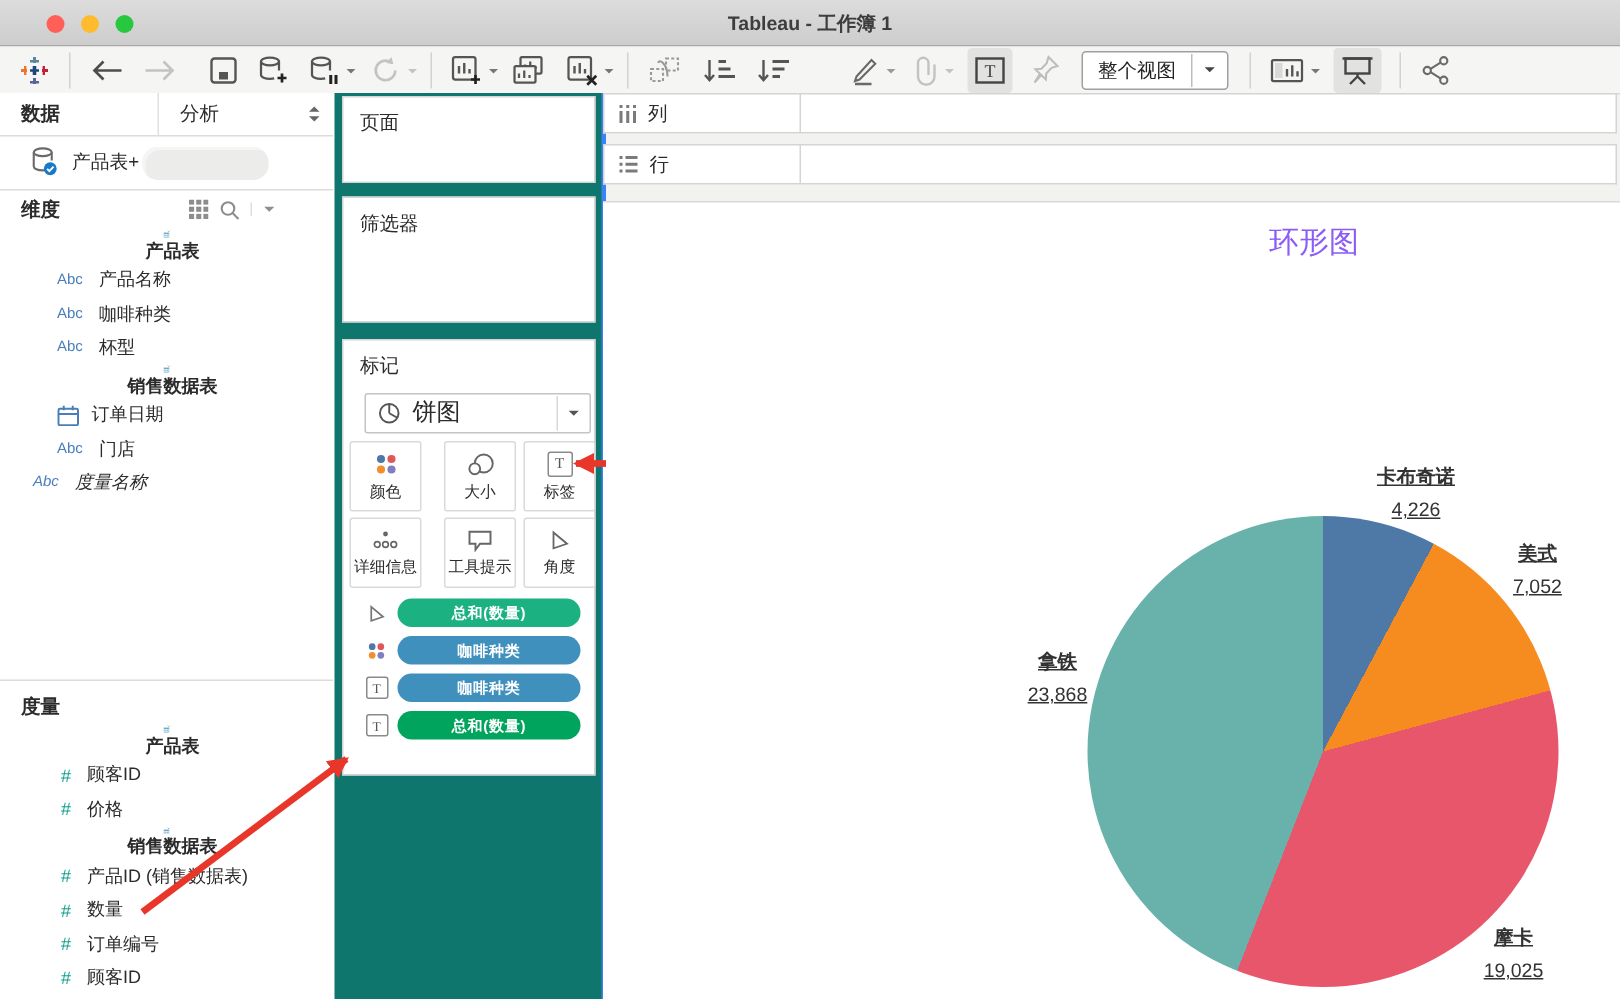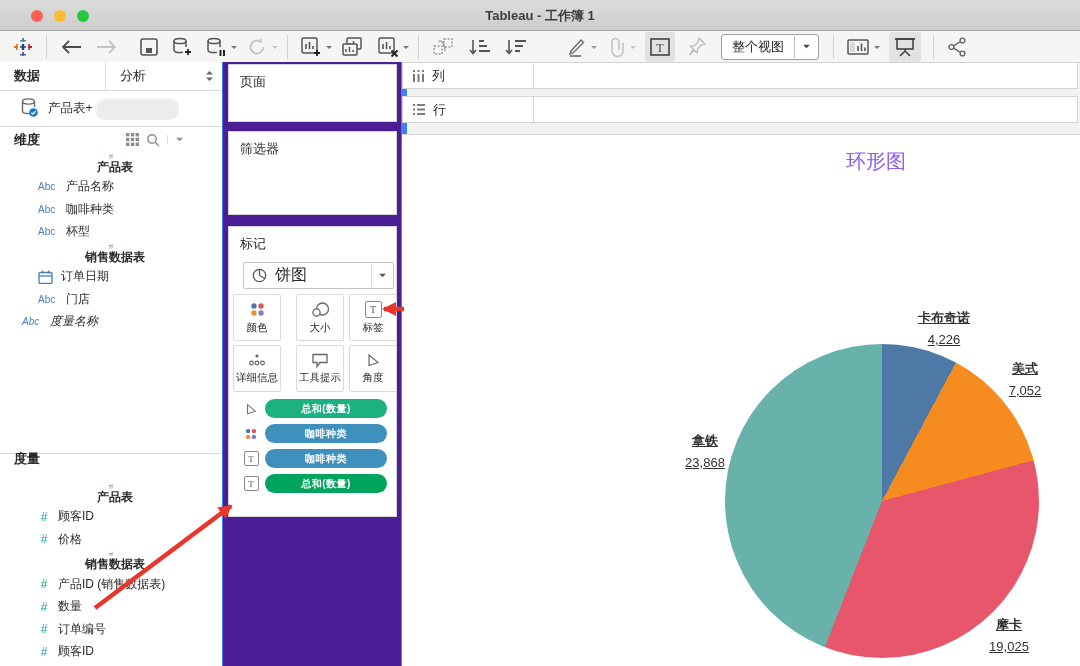--- a/index.html
+++ b/index.html
@@ -20,52 +20,52 @@
   .tb-sep{width:1px;height:24px;background:#d2d2d2;margin:0 6px;}
   .tb-caret{width:8px;height:8px;margin-left:-3px;margin-right:2px;}
   .pressed{background:#e2e2e1;border-radius:3px;padding:2px 4px;}
   #fit-dd{display:flex;align-items:center;border:1px solid #9f9f9f;border-radius:3px;
     background:#fff;height:24px;margin:0 8px;}
   #fit-dd .lbl{font-size:13px;padding:0 10px;color:#222;}
   #fit-dd .dd-sep{width:1px;height:22px;background:#bdbdbd;}
   #fit-dd .dd-car{padding:0 7px;}
   
   #sidebar{position:absolute;left:0;top:62px;width:222px;bottom:0;background:#fff;
-    border-right:1px solid #3b82f6;}
+    border-right:1px solid #3b82f6;padding-left:47px;}
   #side-tabs{position:absolute;left:0;top:0;width:222px;height:28px;border-bottom:1px solid #dcdcdc;
     display:flex;align-items:center;}
   .side-tab{font-size:13px;color:#2b2b2b;}
   #tab-data{font-weight:700;padding-left:14px;width:91px;}
   #tab-analytics{padding-left:14px;flex:1;border-left:1px solid #e0e0e0;height:28px;display:flex;align-items:center;}
   #tabs-sort{margin-right:8px;}
   #datasource-row{position:absolute;left:0;top:28px;width:222px;height:36px;display:flex;align-items:center;
     border-bottom:1px solid #dcdcdc;}
   #datasource-row .ds-label{font-size:12.5px;margin-left:8px;}
   #censor-blob{position:absolute;left:95px;top:36px;width:84px;height:22px;background:#ececeb;
     border-radius:10px;box-shadow:2px 2px 0 #f5f5f5 inset;}
   .pane-header{position:absolute;left:0;width:190px;height:25px;display:flex;align-items:center;}
   .pane-header .ph-label{font-size:13px;font-weight:700;margin-left:14px;flex:1;}
   .ph-icons{display:flex;align-items:center;margin-right:6px;}
   .ph-icons>*{margin-left:7px;}
   #dim-header{top:65px;}
   #measure-divider{position:absolute;left:0;top:391px;width:222px;height:1px;background:#dcdcdc;}
-  #measure-header{top:384px;}
+  #measure-header{top:396px;}
   #dim-tree{position:absolute;left:0;top:91px;width:222px;}
   #measure-tree{position:absolute;left:0;top:421px;width:222px;}
   .trow{height:22.5px;display:flex;align-items:center;font-size:12px;}
   .trow.group{padding-left:8px;font-weight:700;flex-direction:column;}
   .trow.child{padding-left:38px;}
   .trow.special{padding-left:22px;font-style:italic;}
   .trow .fi{margin-right:8px;}
   .trow .caret-ico{margin-right:6px;}
   .abc{color:#4a7ebb;font-size:10px;width:20px;display:inline-block;}
   .hash{color:#12a08e;font-size:12px;font-weight:400;width:12px;display:inline-block;text-align:center;}
   
-  #cards{position:absolute;left:223px;top:62px;width:178px;bottom:0;background:#4c1d95;
-    border-right:6px solid #3b82f6;}
+  #cards{position:absolute;left:223px;top:62px;width:178px;bottom:0;background:#0f766e;
+    border-right:3px solid #3b82f6;}
   .card{position:absolute;left:5px;width:167px;background:#fff;border:1px solid #d4d4d4;}
   .card .card-label{font-size:13px;color:#2b2b2b;margin:8px 0 0 11px;}
   #card-pages{top:2px;height:56px;}
   #card-filters{top:69px;height:82px;}
   #card-marks{top:164px;height:289px;}
   #mark-type-dd{position:absolute;left:14px;top:35px;width:149px;height:25px;border:1px solid #c4c4c4;
     border-radius:2px;display:flex;align-items:center;background:#fff;}
   #mark-type-dd .mt-label{font-size:16px;margin-left:8px;flex:1;}
   #mark-type-dd .dd-sep{width:1px;height:23px;background:#d8d8d8;}
   #mark-type-dd .dd-car{padding:0 6px;}

